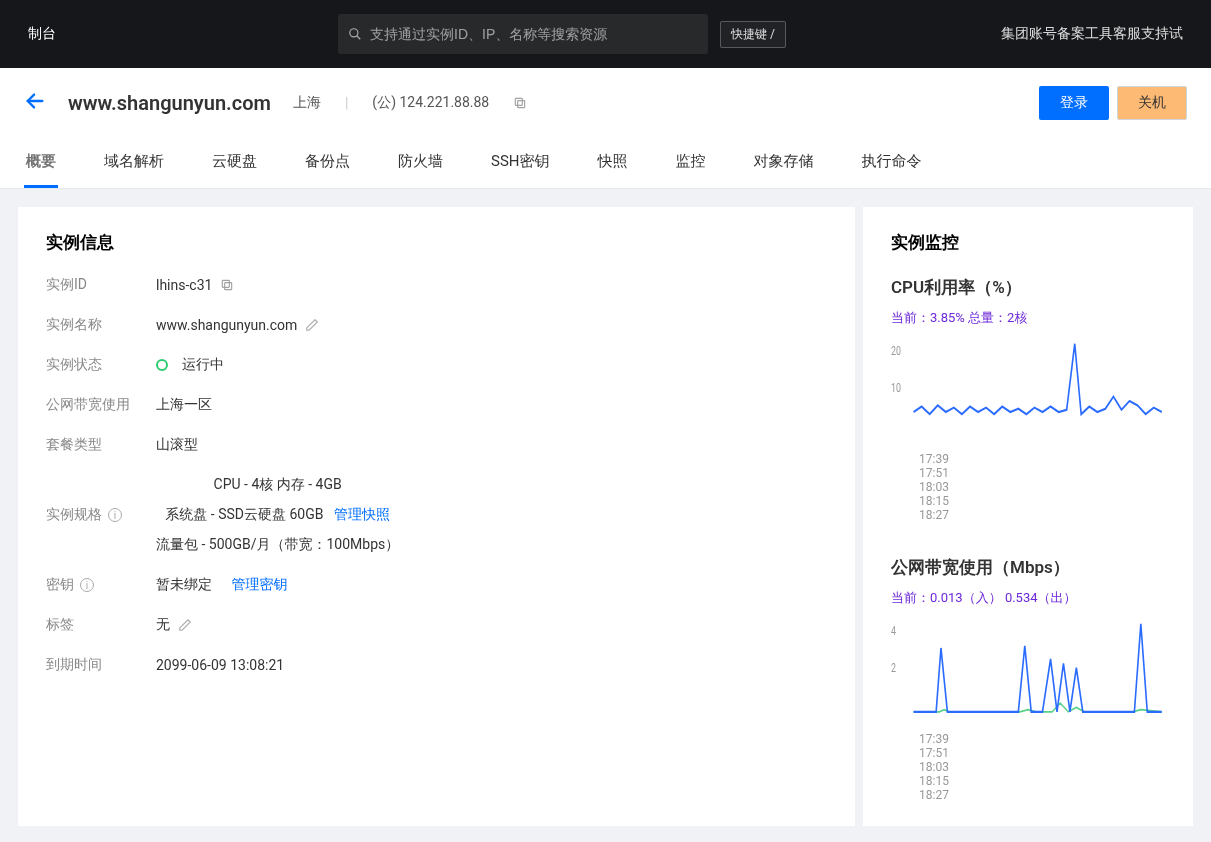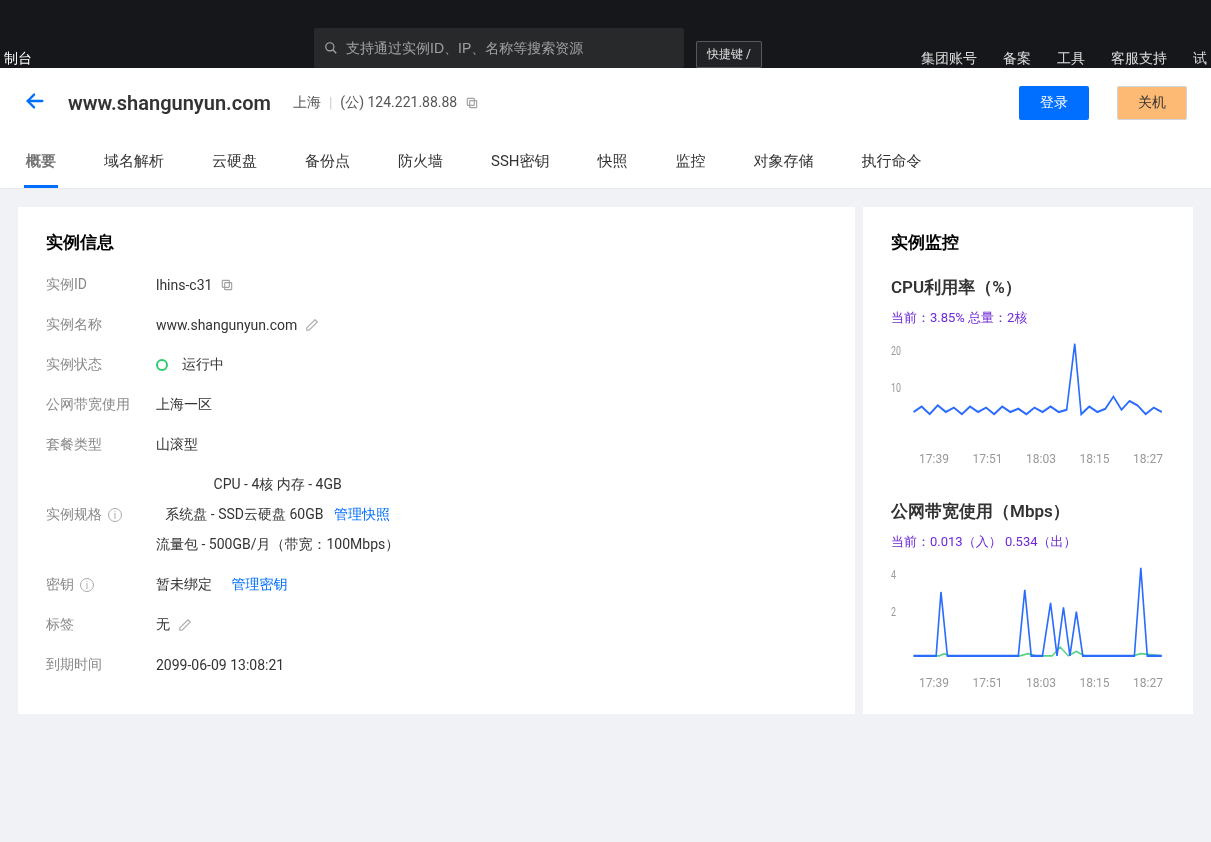--- a/index.html
+++ b/index.html
@@ -1,36 +1,36 @@
 <!DOCTYPE html>
 <html><head>
 <meta charset="utf-8">
 <style>
   * { box-sizing: border-box; margin: 0; padding: 0; }
   body { font-family: -apple-system, BlinkMacSystemFont, "Segoe UI", Roboto, "Helvetica Neue", Arial, sans-serif; font-size: 14px; color: #333; background: #f0f2f5; width: 1211px; overflow: hidden; }
   
-  .topbar { background: #16171a; color: #fff; height: 68px; display: flex; align-items: flex-end; padding: 0 4px; }
+  .topbar { background: #16171a; color: #fff; height: 68px; display: flex; align-items: center; padding: 0 28px; }
   .topbar-left { color: #fff; font-size: 14px; width: 310px; }
   .search-wrap { display: flex; align-items: center; background: rgba(255,255,255,0.08); height: 40px; padding: 0 10px; border-radius: 2px; width: 370px; }
   .search-wrap svg { opacity: 0.6; margin-right: 8px; }
   .search-wrap input { background: transparent; border: none; color: #fff; outline: none; flex: 1; font-size: 14px; }
   .search-wrap input::placeholder { color: rgba(255,255,255,0.55); }
   .shortcut-btn { margin-left: 12px; border: 1px solid rgba(255,255,255,0.25); color: rgba(255,255,255,0.85); padding: 4px 10px; font-size: 12px; border-radius: 2px; background: rgba(255,255,255,0.05); }
   .topbar-spacer { flex: 1; }
-  .topbar-links { display: flex; gap: 26px; color: rgba(255,255,255,0.85); font-size: 14px; }
+  .topbar-links { display: flex; color: rgba(255,255,255,0.85); font-size: 14px; }
   .topbar-links span { cursor: pointer; white-space: nowrap; }
   
   .page-head { background: #fff; padding: 18px 24px 0 24px; border-bottom: 1px solid #e6e8eb; }
   .head-row { display: flex; align-items: center; }
   .back-arrow { color: #006eff; font-size: 22px; margin-right: 22px; cursor: pointer; }
   .page-title { font-size: 20px; font-weight: 600; margin-right: 22px; }
-  .meta-text { color: #555; font-size: 14px; display: flex; align-items: center; gap: 8px; }
+  .meta-text { color: #555; font-size: 14px; display: flex; align-items: center; gap: 24px; }
   .meta-sep { color: #ccc; }
   .copy-icon { cursor: pointer; opacity: .6; }
-  .head-actions { margin-left: auto; display: flex; gap: 28px; padding-left: 26px; }
+  .head-actions { margin-left: auto; display: flex; gap: 8px; padding-left: 26px; }
   .btn { display: inline-flex; align-items: center; justify-content: center; height: 34px; padding: 0 20px; font-size: 14px; border-radius: 2px; cursor: pointer; border: 1px solid transparent; }
   .btn-primary { background: #006eff; color: #fff; }
   .btn-outline { background: #fdba74; color: #333; border-color: #d0d5da; }
   
   .tabs { display: flex; margin-top: 22px; gap: 44px; }
   .tab { padding: 10px 2px 14px 2px; font-size: 15px; color: #333; cursor: pointer; border-bottom: 3px solid transparent; white-space: nowrap; }
   .tab.active { color: #737373; font-weight: 600; border-bottom-color: #006eff; }
   
   .content { display: flex; gap: 8px; padding: 18px; }
   .panel { background: #fff; padding: 24px 28px; }
@@ -42,21 +42,21 @@
   .info-value { color: #333; display: flex; align-items: center; flex-wrap: wrap; gap: 8px; }
   .info-multi { display: flex; flex-direction: column; gap: 12px; }
   .status-dot { display: inline-block; width: 12px; height: 12px; border: 2px solid #2ecc71; border-radius: 50%; margin-right: 6px; vertical-align: middle; }
   .link { color: #006eff; cursor: pointer; }
   .edit-icon { cursor: pointer; opacity: .55; }
   .info-icon-gray { width: 14px; height: 14px; border: 1px solid #aaa; border-radius: 50%; display: inline-flex; align-items: center; justify-content: center; font-size: 10px; color: #aaa; }
   
   .monitor-title { font-size: 17px; font-weight: 600; margin-bottom: 10px; margin-top: 0; }
   .monitor-sub { font-size: 13px; color: #6d28d9; margin-bottom: 8px; }
   .chart { width: 100%; height: 110px; }
-  .x-ticks { display: flex; justify-content: space-between; font-size: 12px; color: #999; padding: 4px 2px 0 28px; margin-bottom: 34px; }
+  .x-ticks { display: flex; justify-content: space-between; font-size: 12px; color: #999; padding: 4px 2px 0 28px; margin-bottom: 34px; flex-direction: column; }
   .x-ticks:last-child { margin-bottom: 0; }
 </style>
 </head>
 <body>
 
 <div class="topbar">
   <div class="topbar-left">制台</div>
   <div class="search-wrap">
     <svg width="14" height="14" viewBox="0 0 24 24" fill="none" stroke="#fff" stroke-width="2">
         <circle cx="10" cy="10" r="7"></circle>

